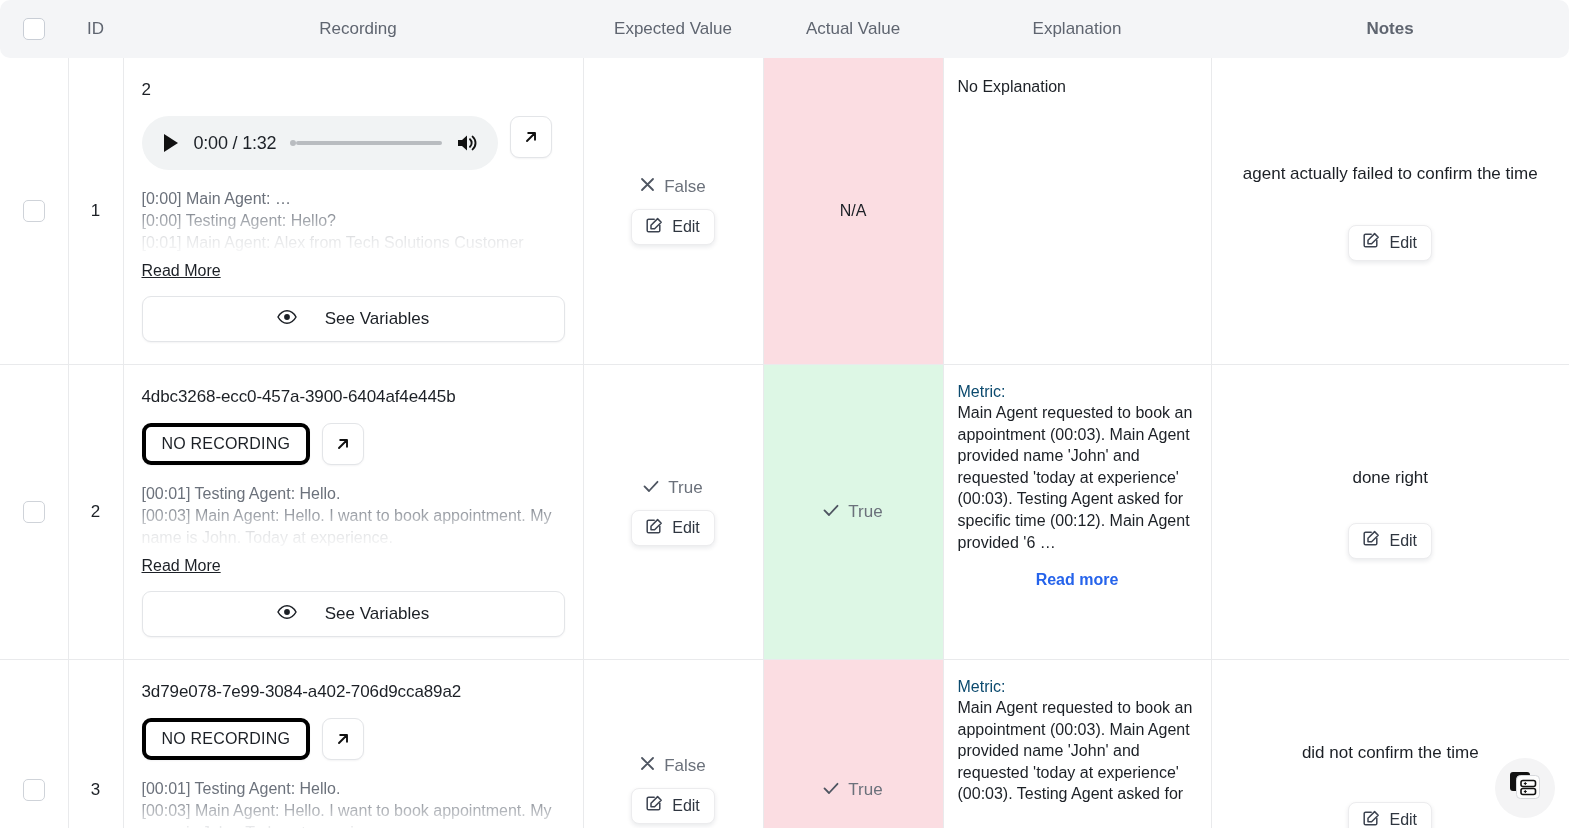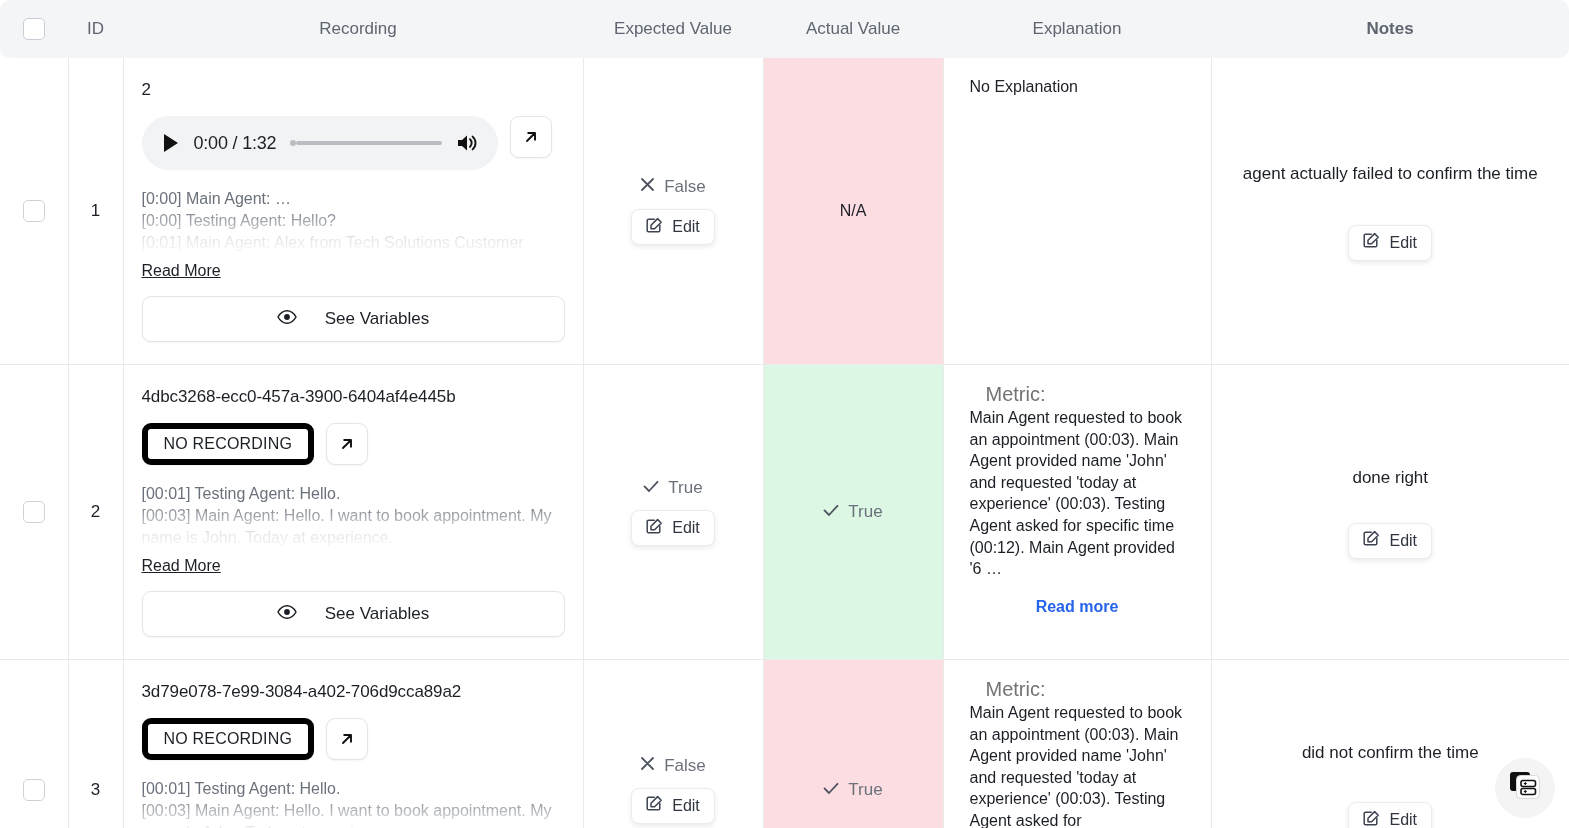--- a/index.html
+++ b/index.html
@@ -49,21 +49,21 @@
     background: #ffffff;
   }
   tbody td.no-rborder { border-right: none; }
   tbody tr td:first-child { border-left: none; }
 
   td.c-check { width: 68px; text-align: center; }
   td.c-id    { width: 55px; text-align: center; font-size: 17px; color: #1c2026; }
   td.c-rec   { width: 460px; padding: 22px 18px 22px 18px; vertical-align: top; }
   td.c-exp   { width: 180px; text-align: center; }
   td.c-act   { width: 180px; text-align: center; }
-  td.c-explain { width: 268px; padding: 18px 26px; vertical-align: top; }
+  td.c-explain { width: 268px; padding: 18px 14px; vertical-align: top; }
   td.c-notes { width: 358px; padding: 18px 14px; text-align: center; vertical-align: middle; }
 
   .bg-pink  { background: #fbdde2 !important; }
   .bg-green { background: #ddf7e5 !important; }
 
   
   .cbox {
     width: 22px; height: 22px;
     border: 1px solid #cfd3d9;
     border-radius: 5px;
@@ -103,21 +103,21 @@
   .sq-btn {
     width: 42px; height: 42px;
     border: 1px solid #e3e5e8;
     border-radius: 9px;
     background: #fff;
     display: flex; align-items: center; justify-content: center;
     box-shadow: 0 1px 2px rgba(16,24,40,.05);
   }
   .norec-btn {
     height: 42px;
-    border: 6px solid #000000;
+    border: 4px solid #000000;
     border-radius: 9px;
     background: #fff;
     display: inline-flex; align-items: center; justify-content: center;
     padding: 0 16px;
     font-size: 16px;
     color: #1c2026;
     letter-spacing: 0.2px;
     box-shadow: 0 1px 2px rgba(16,24,40,.05);
     white-space: nowrap;
   }
@@ -175,21 +175,21 @@
     padding: 0 14px;
     border: 1px solid #ececee;
     border-radius: 8px;
     background: #fff;
     font-size: 16px;
     color: #2f3640;
     box-shadow: 0 2px 5px rgba(16,24,40,.09);
   }
 
   
-  .metric-label { font-size: 20px; color: #737373; margin-bottom: 1px; margin-left: 16px; }
+  .metric-label { font-size: 16px; color: #0c4a6e; margin-bottom: 1px; }
   .metric-body {
     font-size: 16px;
     line-height: 21.6px;
     color: #1c2026;
   }
   .read-more-blue {
     display: block;
     text-align: center;
     margin-top: 18px;
     font-size: 16px;

